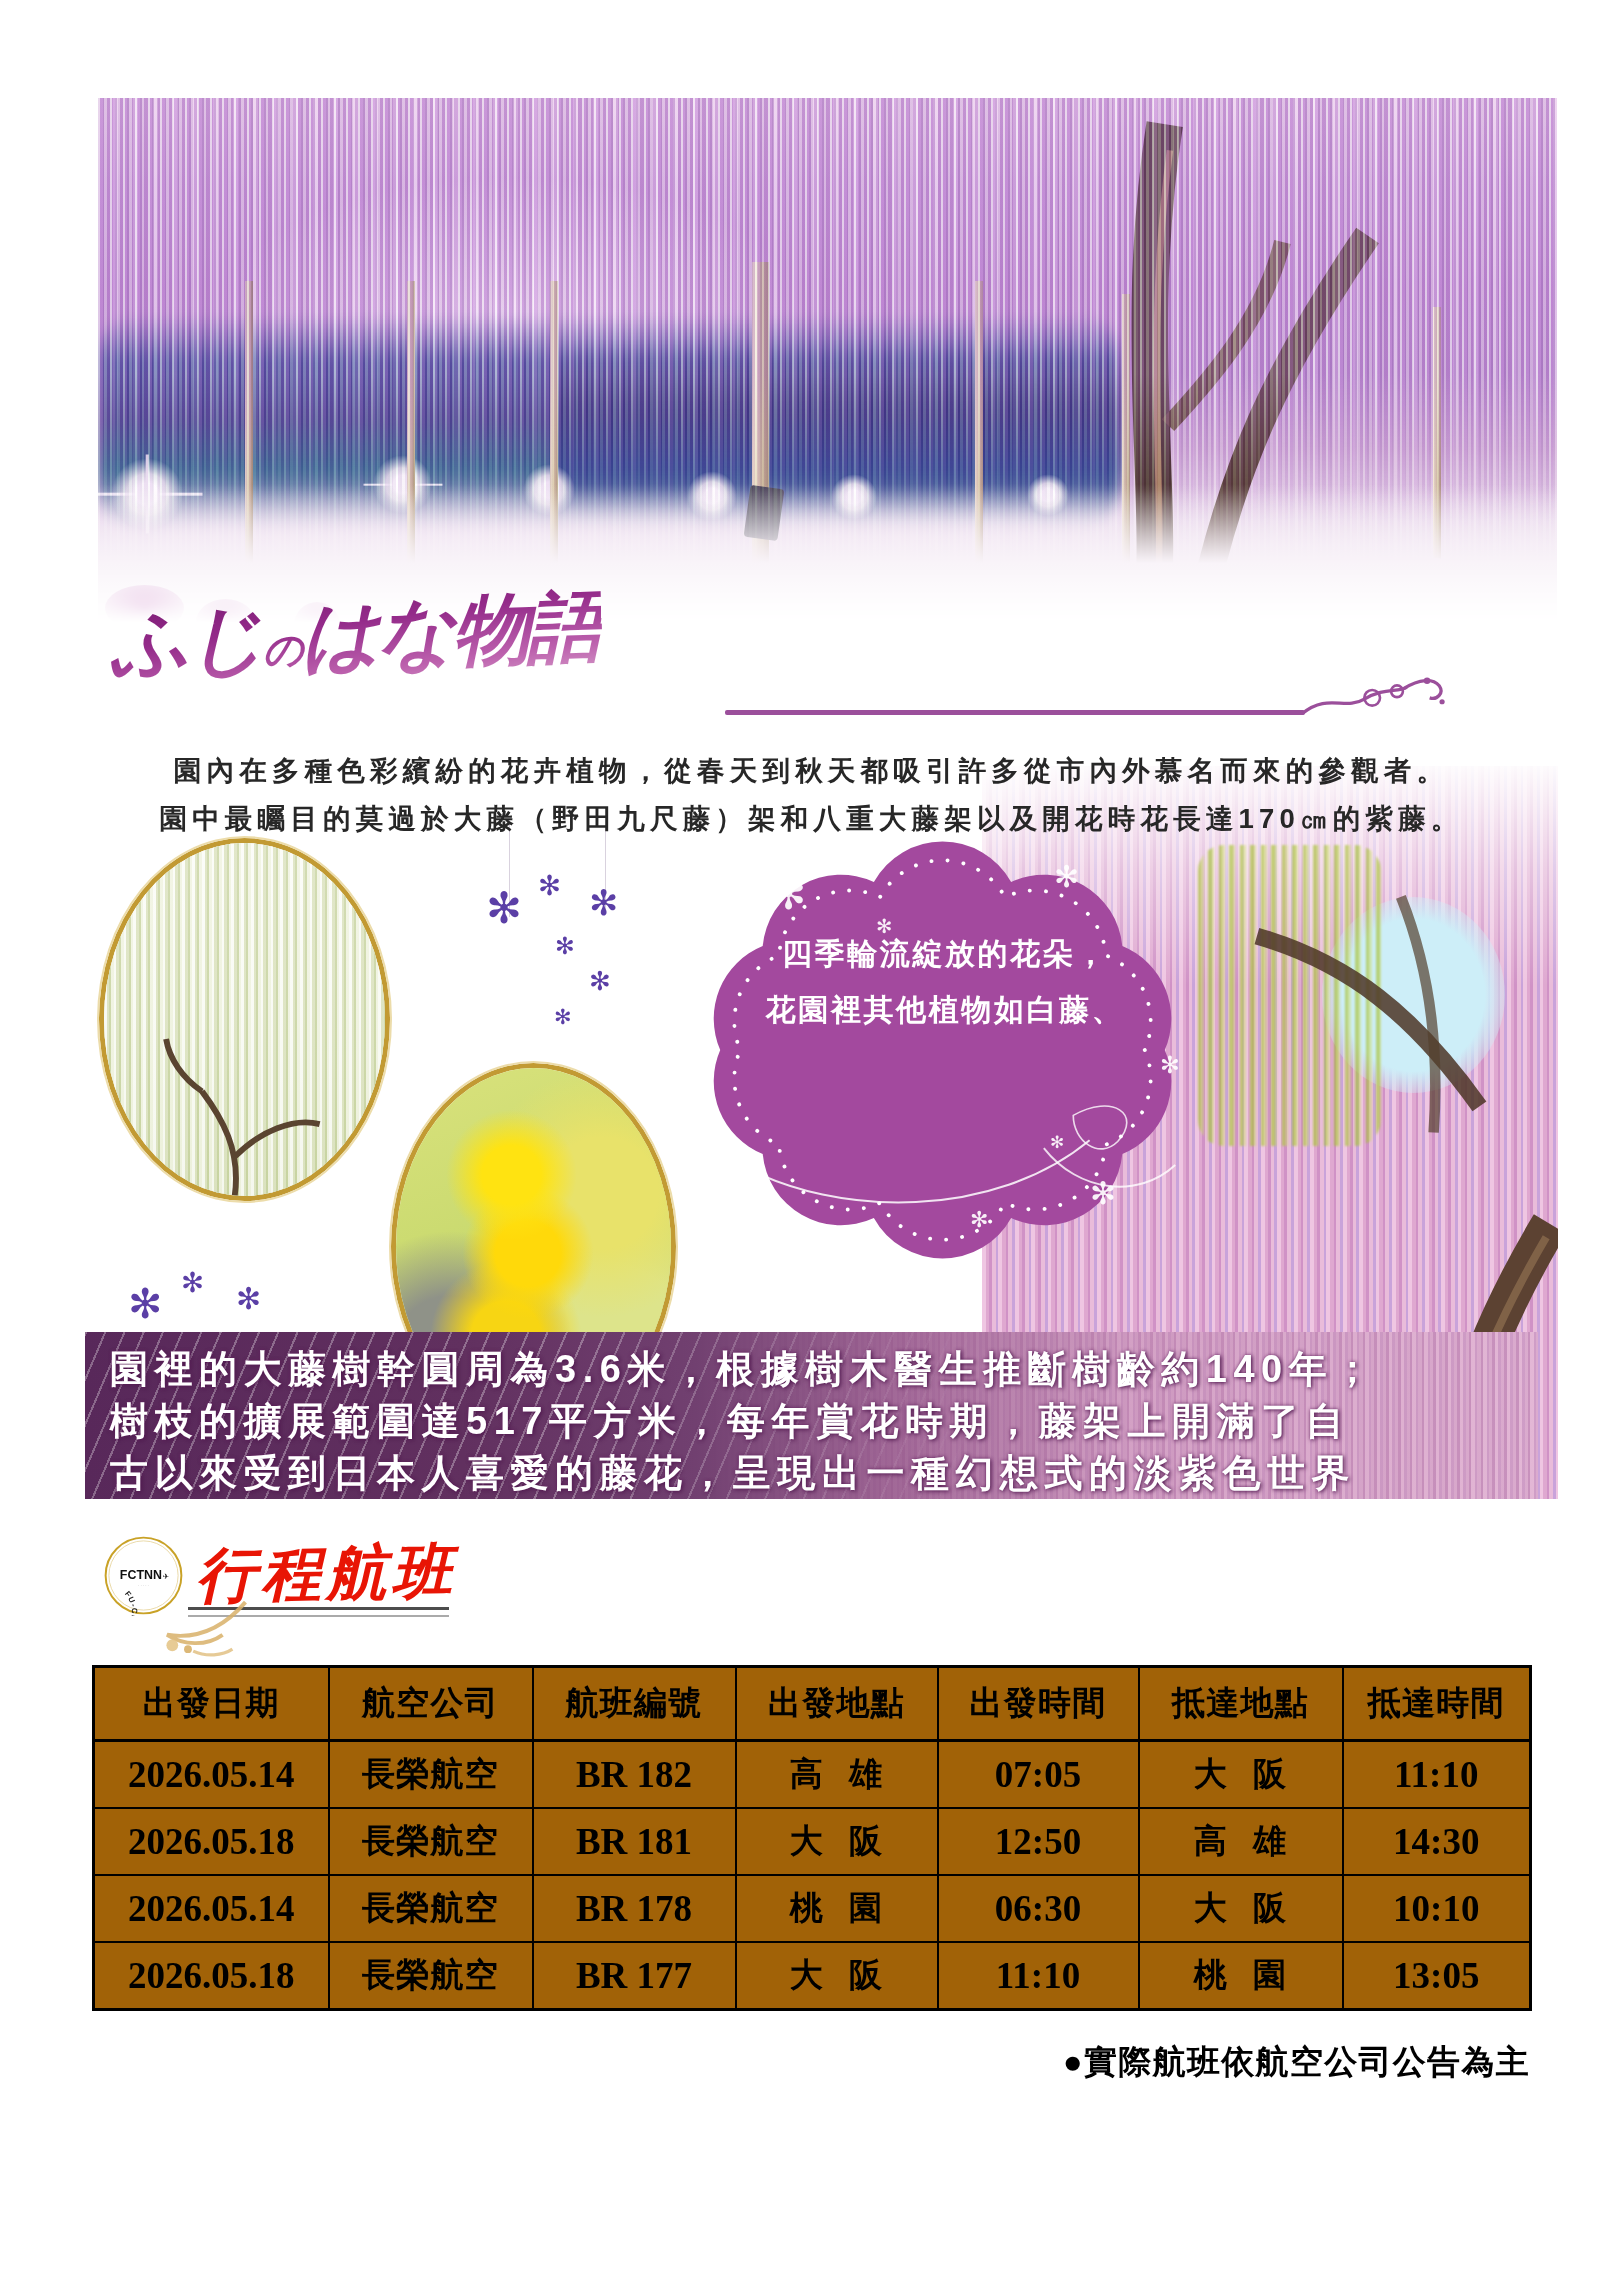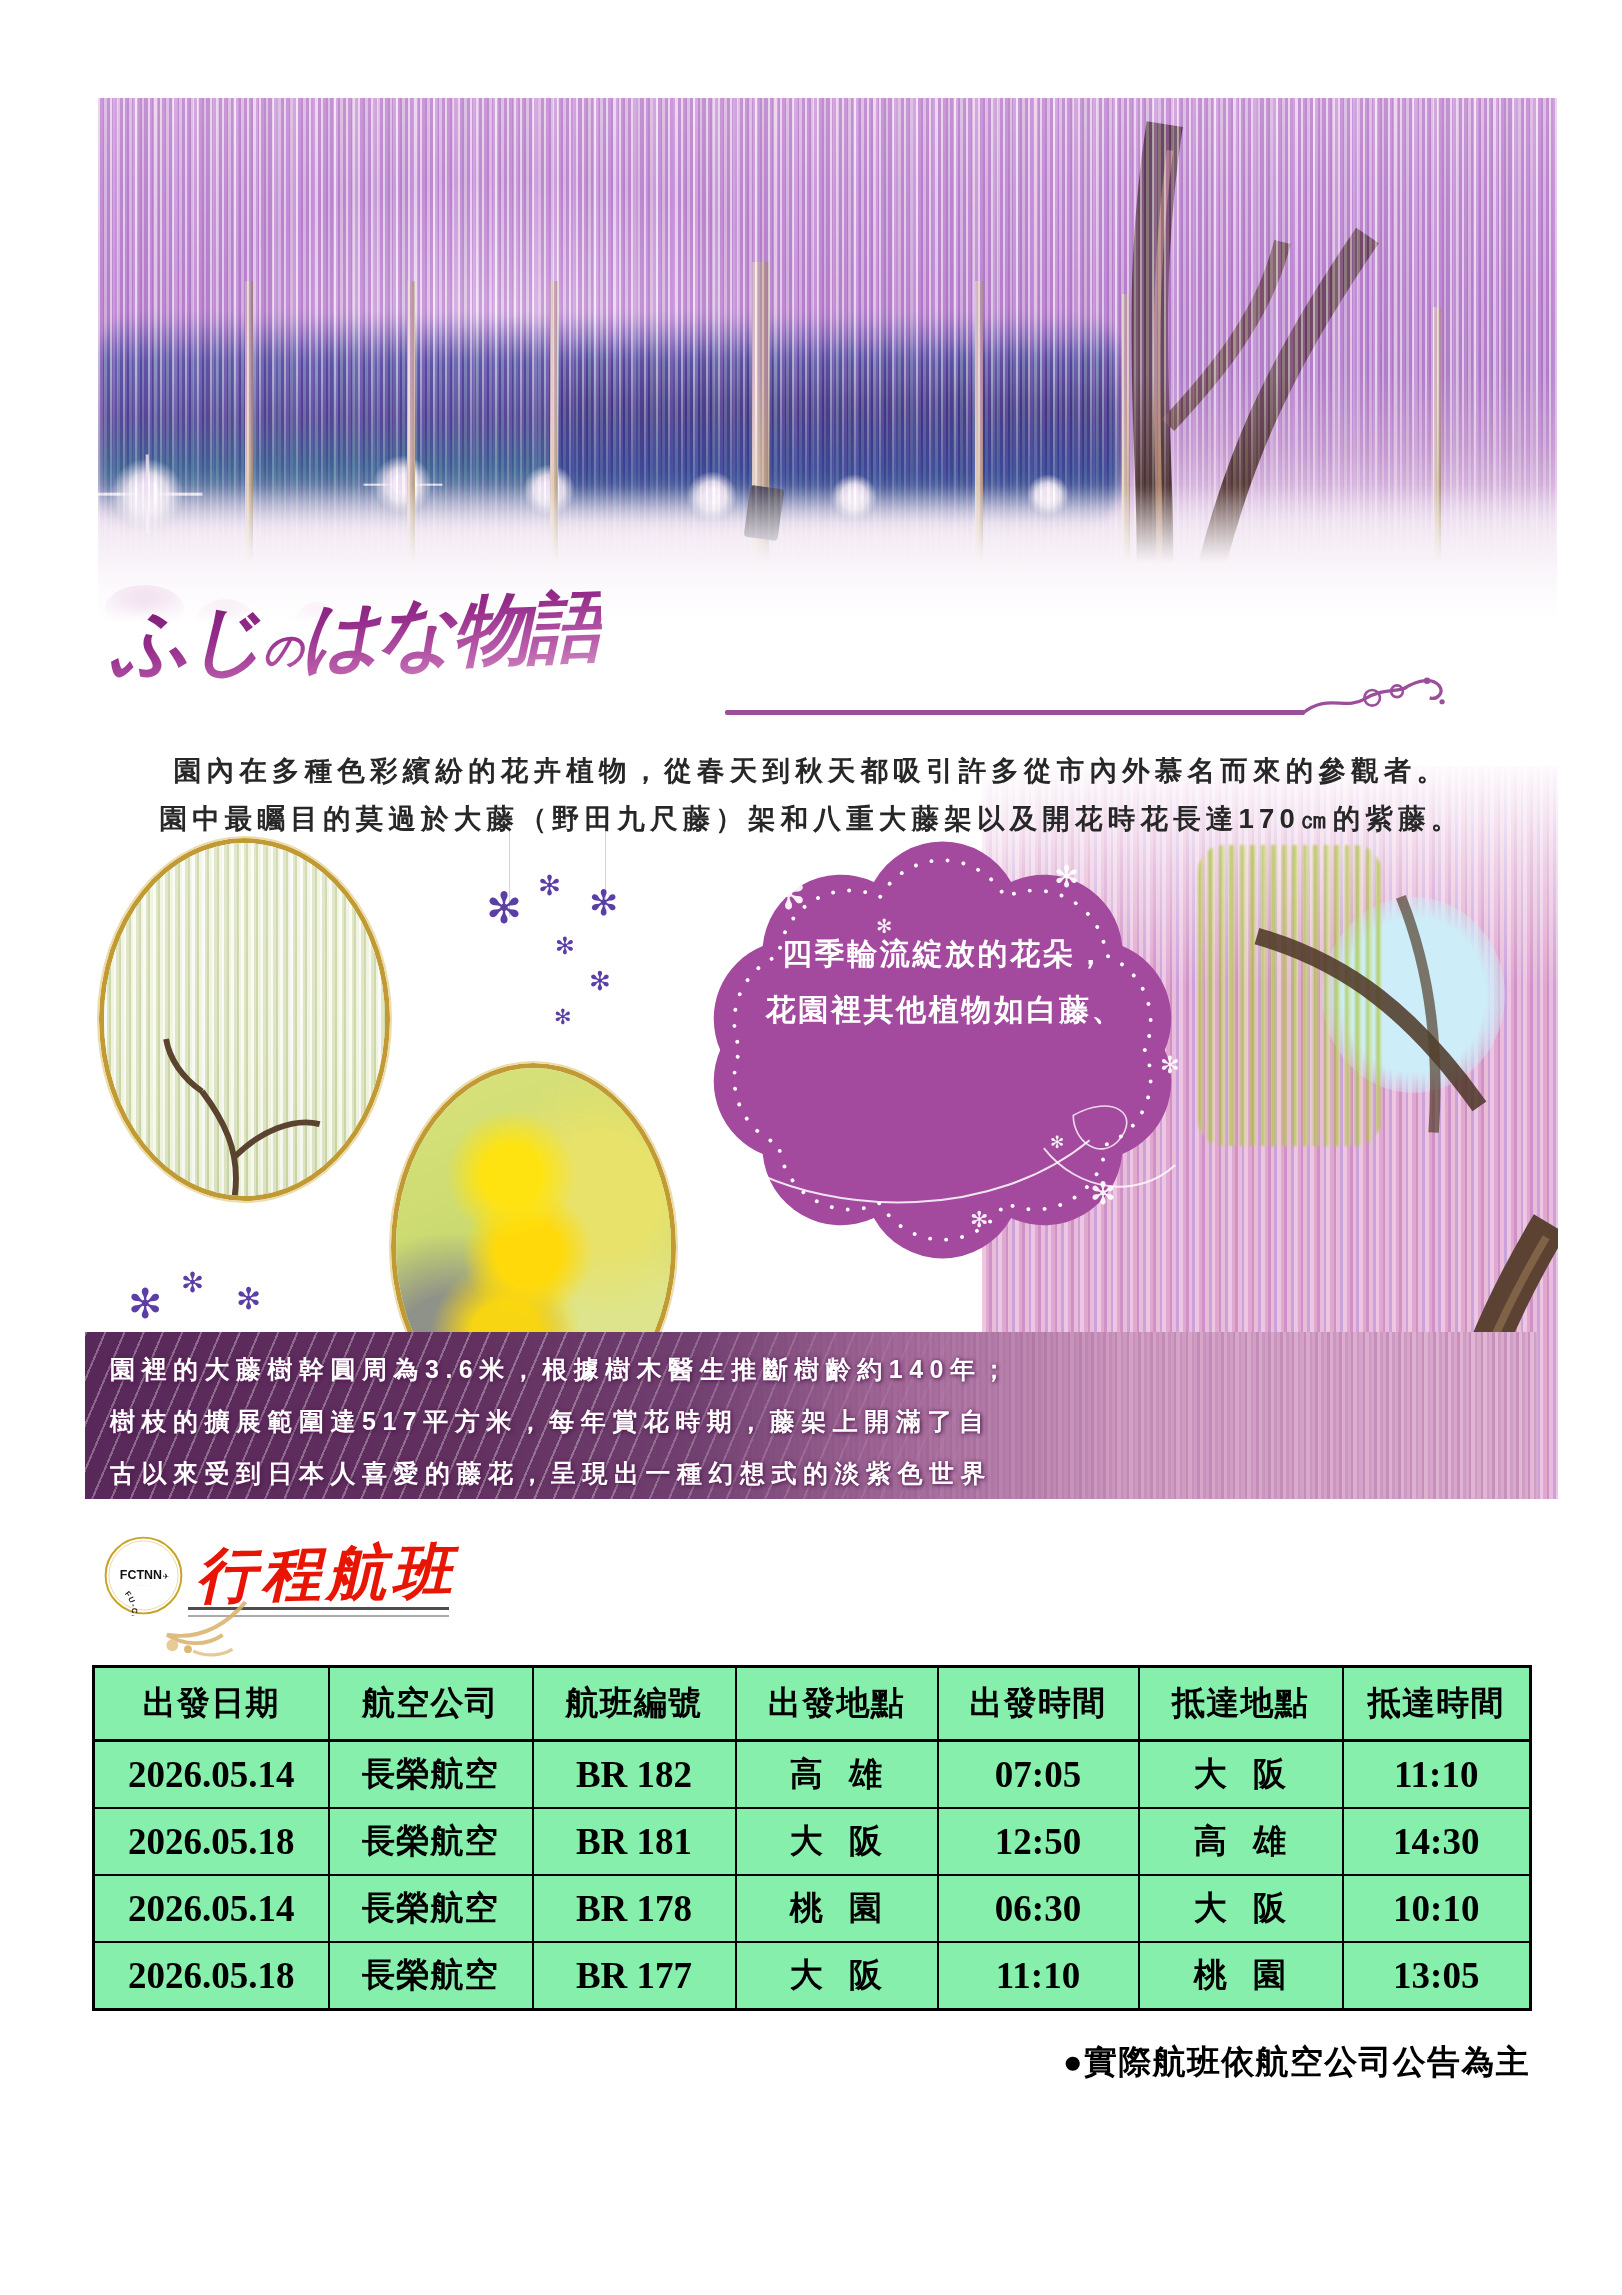--- a/index.html
+++ b/index.html
@@ -118,38 +118,38 @@
       repeating-linear-gradient(90deg,#dcaed0 0 3.3px,#c791bd 3.3px 5.9px,#e6bcd9 5.9px 9.2px,#cf9ec8 9.2px 11.8px);
   }
   .banner .stripes{
     position:absolute;inset:0;width:62%;
     background:repeating-linear-gradient(113deg,rgba(255,255,255,.30) 0 2px,rgba(255,255,255,0) 2px 17.7px);
     -webkit-mask-image:linear-gradient(90deg,#000 55%,transparent 100%);
     mask-image:linear-gradient(90deg,#000 55%,transparent 100%);
   }
   .banner .txt{
     position:relative;padding:10.5px 0 0 25px;color:#fff;font-weight:700;
-    font-size:25px;letter-spacing:6.5px;line-height:52px;
+    font-size:38px;letter-spacing:6.5px;line-height:52px;
     text-shadow:1.3px 1.3px 4.6px rgba(72,20,72,.9),0 0 3.3px rgba(120,40,110,.65);
     white-space:nowrap;
   }
   
   .logo{position:absolute;left:103px;top:1535px;width:81px;height:81px;z-index:4;}
   .logo-flourish{position:absolute;left:154px;top:1589px;z-index:3;}
   .sec-title{
     position:absolute;left:196px;top:1534px;z-index:4;
     font-family:"DejaVu Serif",serif;font-style:italic;font-weight:bold;
     font-size:60px;letter-spacing:5.2px;color:#e81505;transform:rotate(-1deg);
   }
   .rule-dark{position:absolute;left:188px;top:1607px;width:261px;height:3.3px;background:#4d4d4d;}
   .rule-light{position:absolute;left:188px;top:1615px;width:261px;height:2px;background:#aaaaaa;}
   
   table.flights{
     position:absolute;left:92px;top:1665px;width:1436px;border-collapse:collapse;
-    table-layout:fixed;border:3.3px solid #000;z-index:4;background:#86efac;
+    table-layout:fixed;border:3.3px solid #000;z-index:4;background:#a16207;
   }
   table.flights th,table.flights td{
     border:2px solid #000;border-top-width:2.6px;border-bottom-width:2.6px;
     text-align:center;vertical-align:middle;padding:0;
   }
   table.flights th{height:71px;font-size:33px;font-weight:700;color:#000;border-bottom-width:3.3px;letter-spacing:1.3px;}
   table.flights td{height:65px;color:#000;}
   td.num{font-family:"Liberation Serif",serif;font-weight:bold;font-size:37px;}
   td.cjk{font-weight:700;font-size:33px;letter-spacing:1.3px;word-spacing:14.4px;margin-top:24px;}
   

